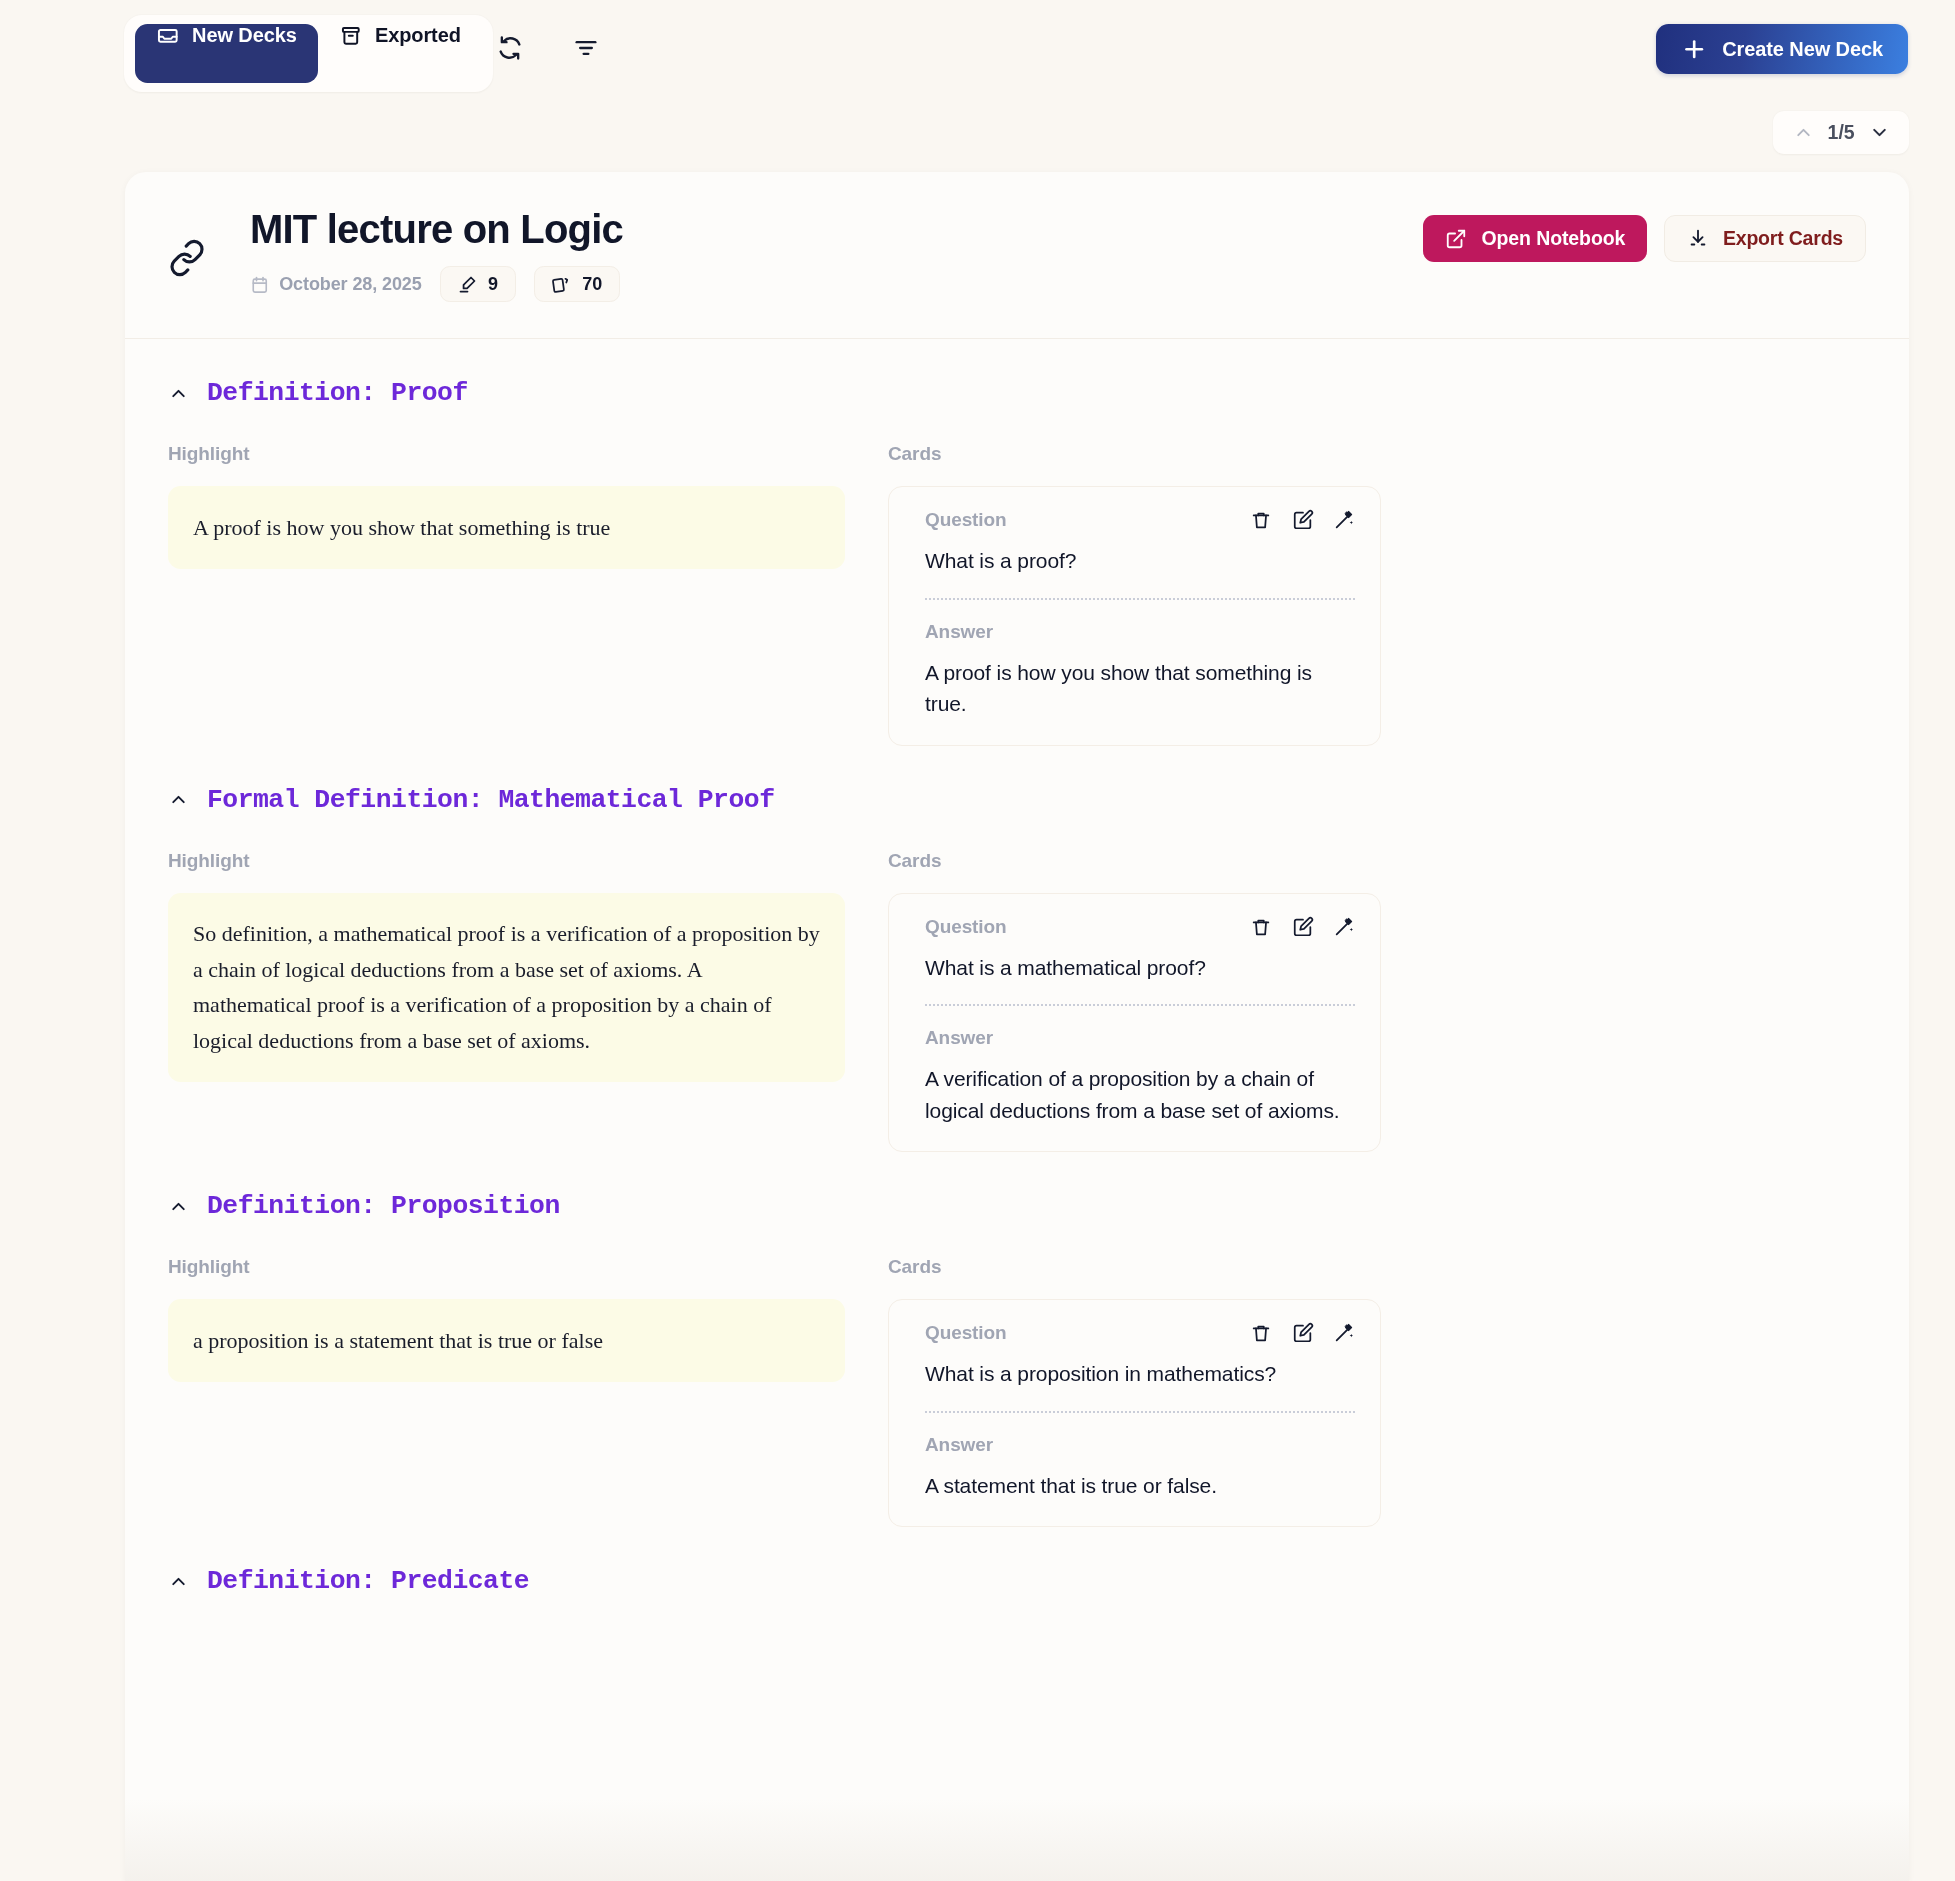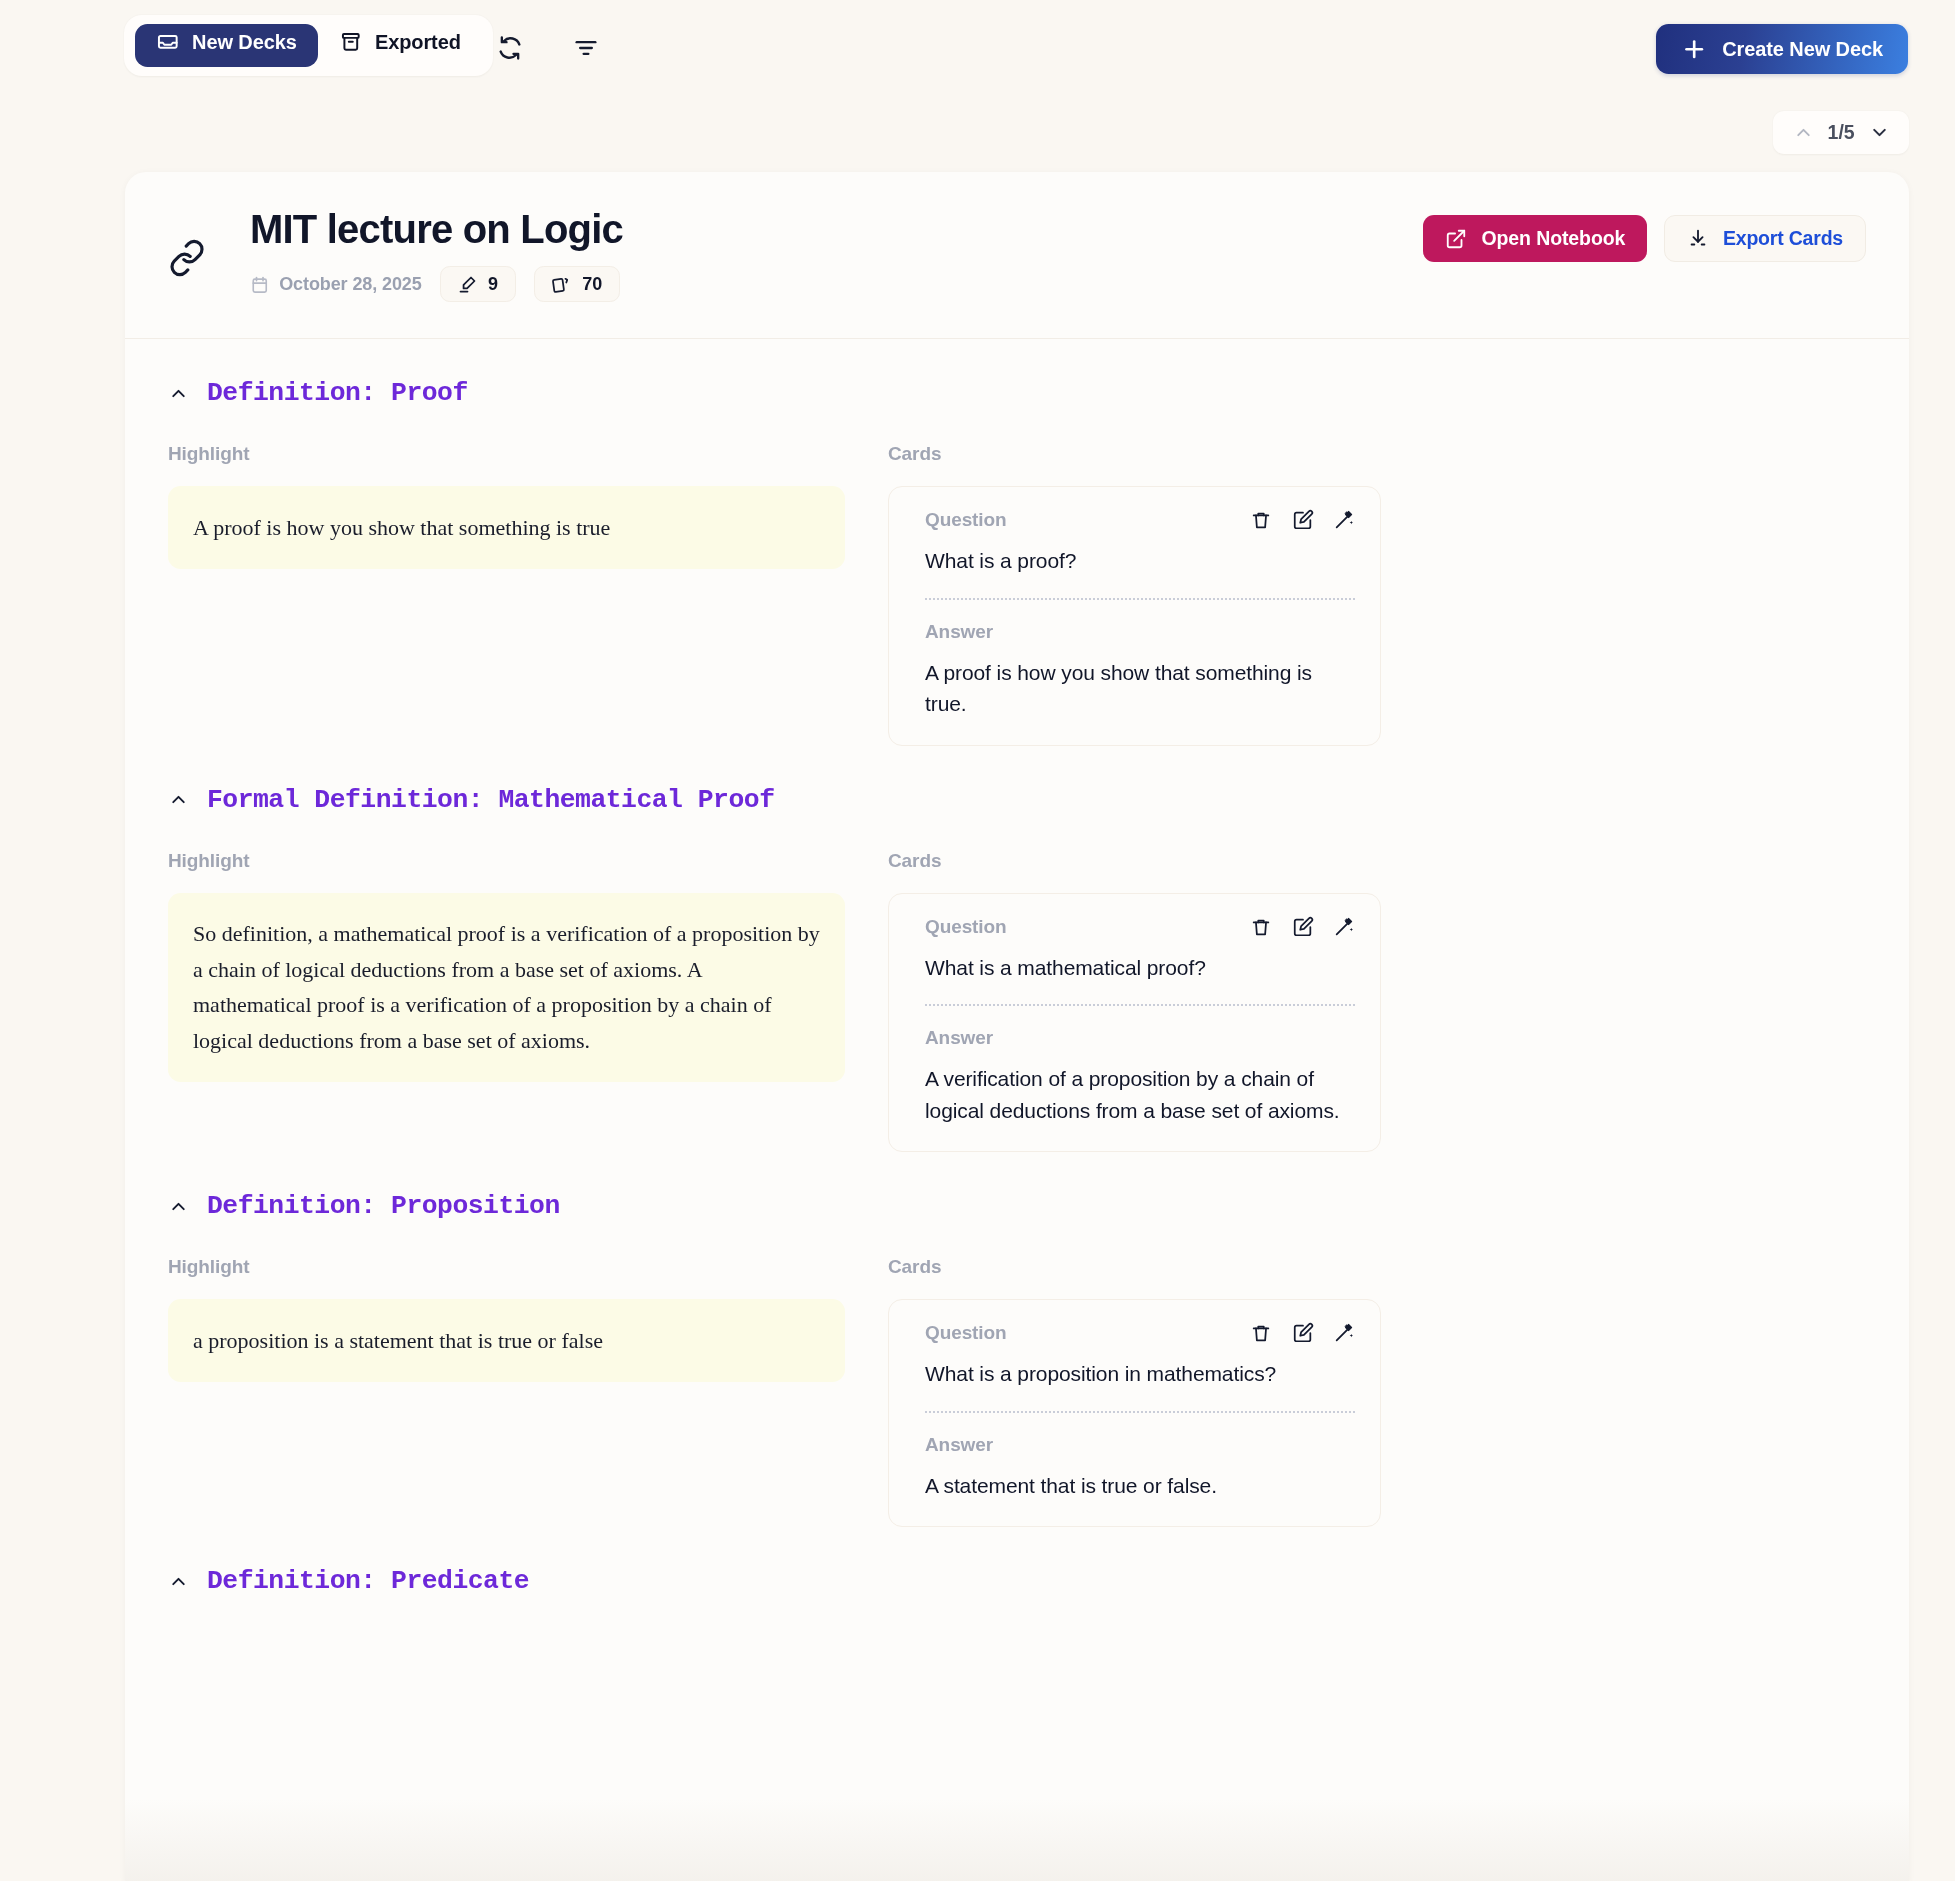--- a/index.html
+++ b/index.html
@@ -34,24 +34,24 @@
     align-items: center;
     gap: 0px;
     background: #FFFDFB;
     border-radius: 18px;
     padding: 9px 11px;
     box-shadow: 0 0.7px 2.1px rgba(40,30,20,0.05);
   }
 
   .seg-btn {
     display: flex;
-    align-items: flex-end;
+    align-items: flex-start;
     gap: 12.5px;
-    height: 43px;
-    padding: 13px 21px;
+    height: 59px;
+    padding: 0 21px;
     border-radius: 12.5px;
     font-size: 20px;
     font-weight: 700;
     letter-spacing: -0.1px;
     color: #101426;
     background: transparent;
     border: none;
     cursor: pointer;
     white-space: nowrap;
   }
@@ -217,21 +217,21 @@
   .btn-ghost {
     display: flex;
     align-items: center;
     gap: 14px;
     height: 47px;
     padding: 0 22px;
     border-radius: 11px;
     border: 0.7px solid #F1ECE4;
     cursor: pointer;
     background: #FBF8F3;
-    color: #1d4ed8;
+    color: #7f1d1d;
     font-size: 19.5px;
     font-weight: 700;
     letter-spacing: -0.2px;
     white-space: nowrap;
   }
 
   
   .sections { padding: 0 43px; }
 
   .section { padding-top: 39px; }

